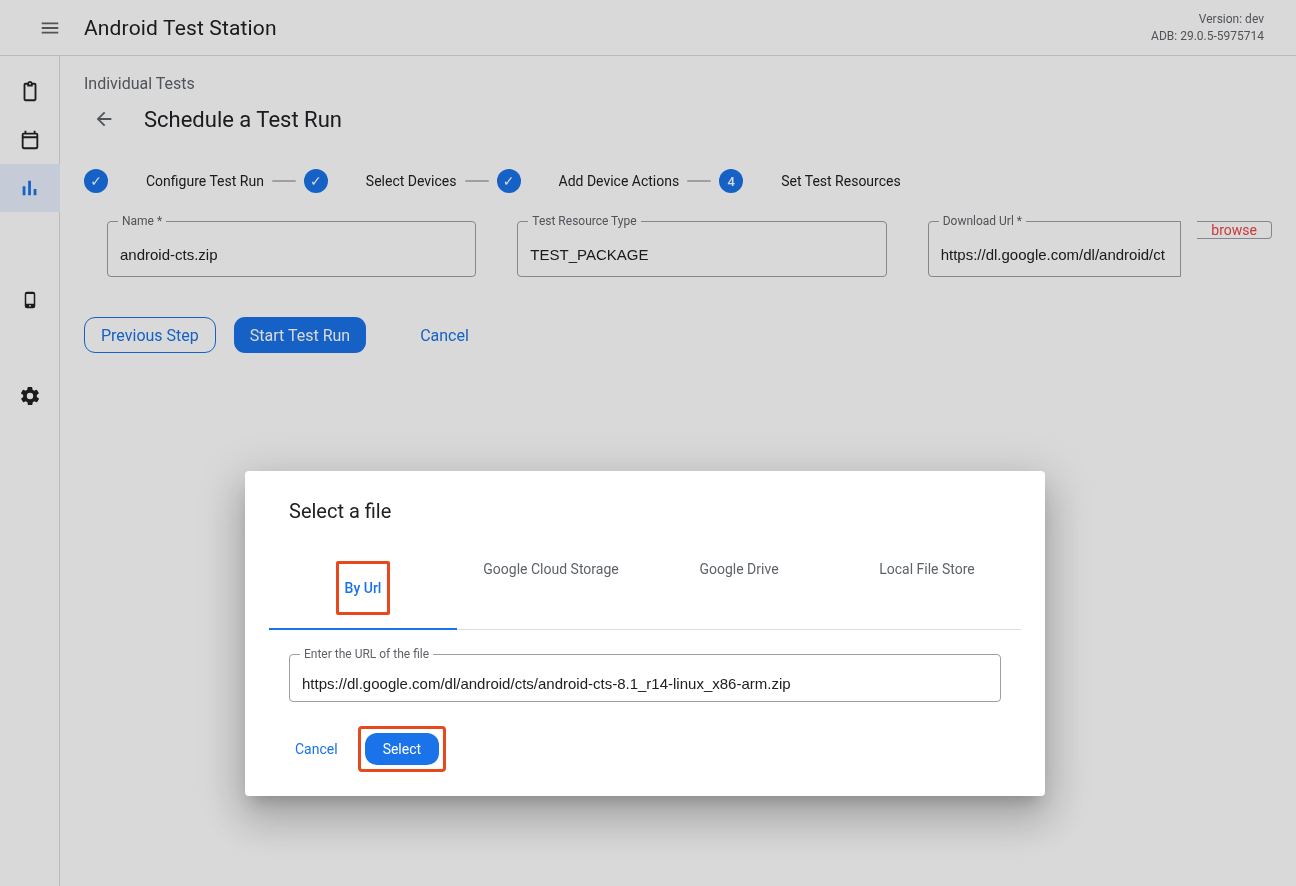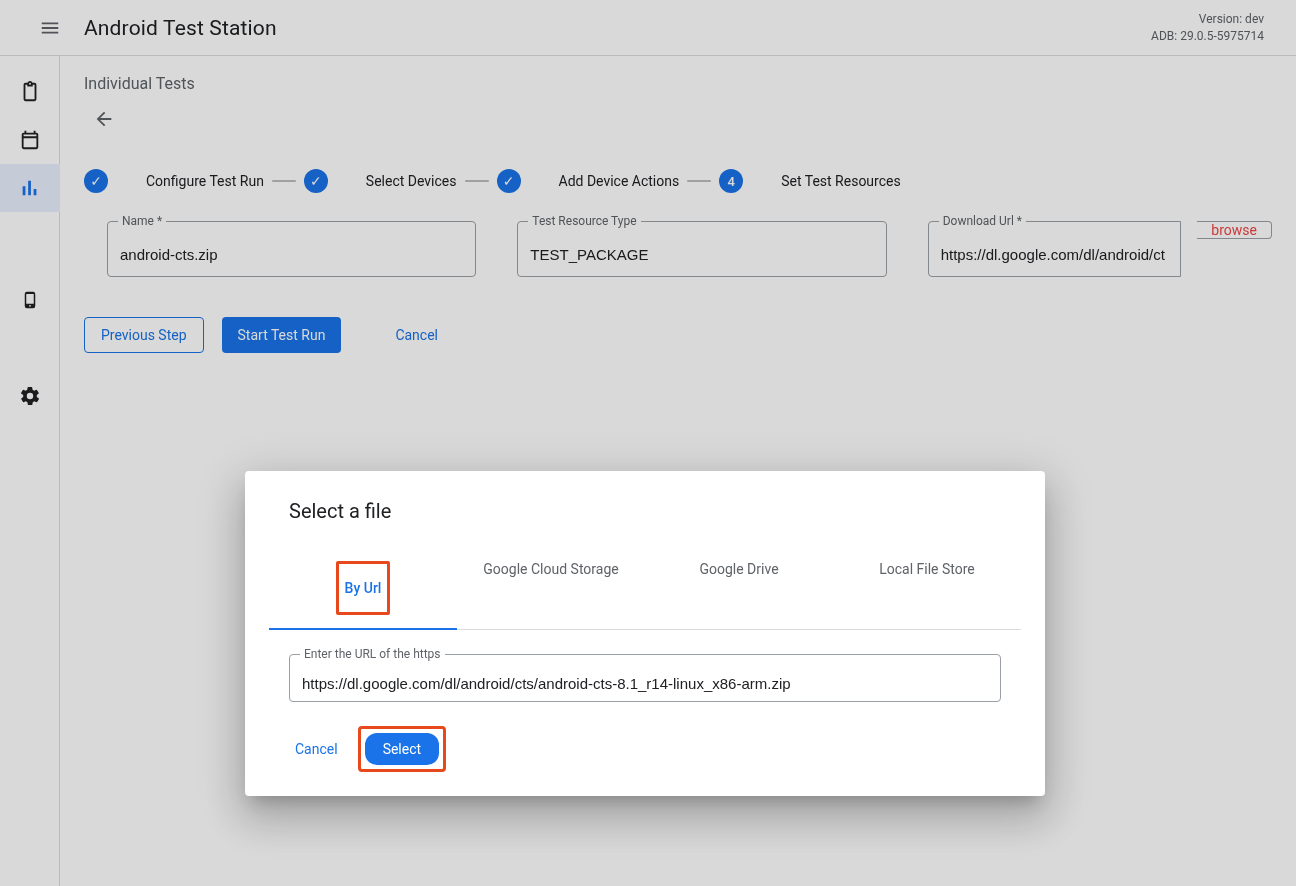--- a/index.html
+++ b/index.html
@@ -66,21 +66,21 @@
     .download-wrap { display:flex; align-items:flex-start; gap:16px; }
     .download-wrap .field { flex:1; border-top-right-radius:0; border-bottom-right-radius:0; }
     .browse {
       display:flex; align-items:center; padding: 0 14px; color:#ef4444; font-size:14px; cursor:pointer;
       border:1px solid #9aa0a6; border-left:none; border-radius: 0 4px 4px 0; background:#fff;
     }
 
     
     .btn-row { display:flex; align-items:center; gap:18px; }
     .btn {
-      height:36px; padding:0 16px; border-radius:4px; font-size:14px; display:flex; align-items:center; cursor:pointer;
+      height:36px; padding:0 16px; border-radius:11px; font-size:16px; display:flex; align-items:center; cursor:pointer;
     }
     .btn-outlined { border:1px solid #1a73e8; color:#1a73e8; background:#fff; }
     .btn-filled { background:#1a73e8; color:#fff; }
     .btn-text { color:#1a73e8; background:transparent; }
 
     
     .scrim { position:absolute; inset:0; background:rgba(0,0,0,0.15); }
 
     
     .dialog {
@@ -162,20 +162,21 @@
   </div>
 
   <div class="main">
     <div class="breadcrumb">Individual Tests</div>
     <div class="title-row">
       <div class="back-btn">
         <svg width="22" height="22" viewBox="0 0 24 24" fill="#5f6368">
             <path d="M20 11H7.8l5.6-5.6L12 4l-8 8 8 8 1.4-1.4L7.8 13H20z"></path>
           </svg>
       </div>
+      <div class="page-title">Schedule a Test Run</div>
     </div>
 
     <div class="stepper">
       <div class="step">
         <div class="step-circle">
             <span class="icon-check"></span>
           </div>
         <div class="step-label">Configure Test Run</div>
       </div>
       <div class="step-sep"></div>
@@ -239,21 +240,21 @@
       </div>
       <div class="tab">
         <span>Google Drive</span>
       </div>
       <div class="tab">
         <span>Local File Store</span>
       </div>
     </div>
 
     <div class="dlg-field">
-      <div class="dlg-field-label">Enter the URL of the https</div>
+      <div class="dlg-field-label">Enter the URL of the file</div>
       <input class="dlg-field-input" value="https://dl.google.com/dl/android/cts/android-cts-8.1_r14-linux_x86-arm.zip" style="">
     </div>
 
     <div class="dlg-actions">
       <div class="dlg-cancel">Cancel</div>
       <div class="select-wrap">
         <div class="select-btn">Select</div>
       </div>
     </div>
   </div>

